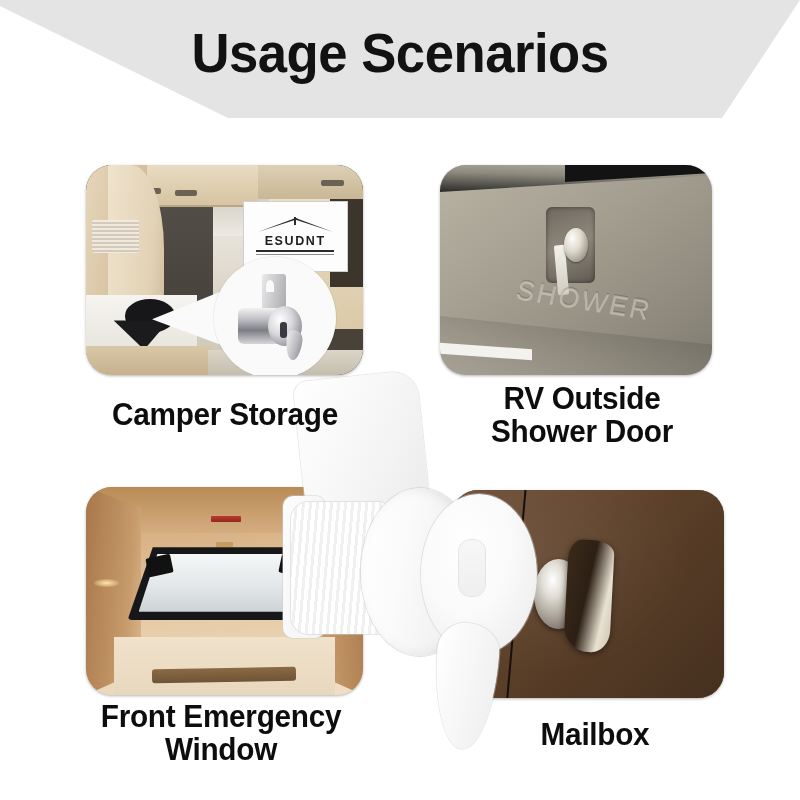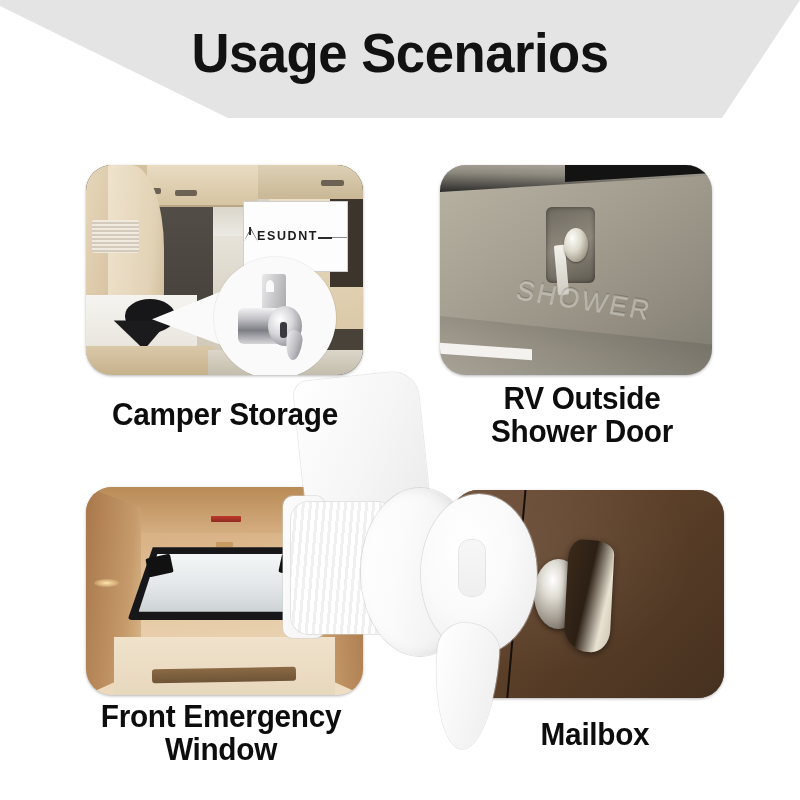--- a/index.html
+++ b/index.html
@@ -148,21 +148,21 @@
   
   .logo-card {
     position: absolute;
     left: 56.5%;
     top: 17%;
     width: 38%;
     height: 34%;
     background: #fdfdfd;
     border: 1px solid #cfcfcf;
     display: flex;
-    flex-direction: row;
+    flex-direction: column;
     align-items: center;
     justify-content: center;
     z-index: 3;
   }
   .logo-roof {
     width: 72%;
     height: 16px;
     position: relative;
     margin-bottom: 1px;
   }

